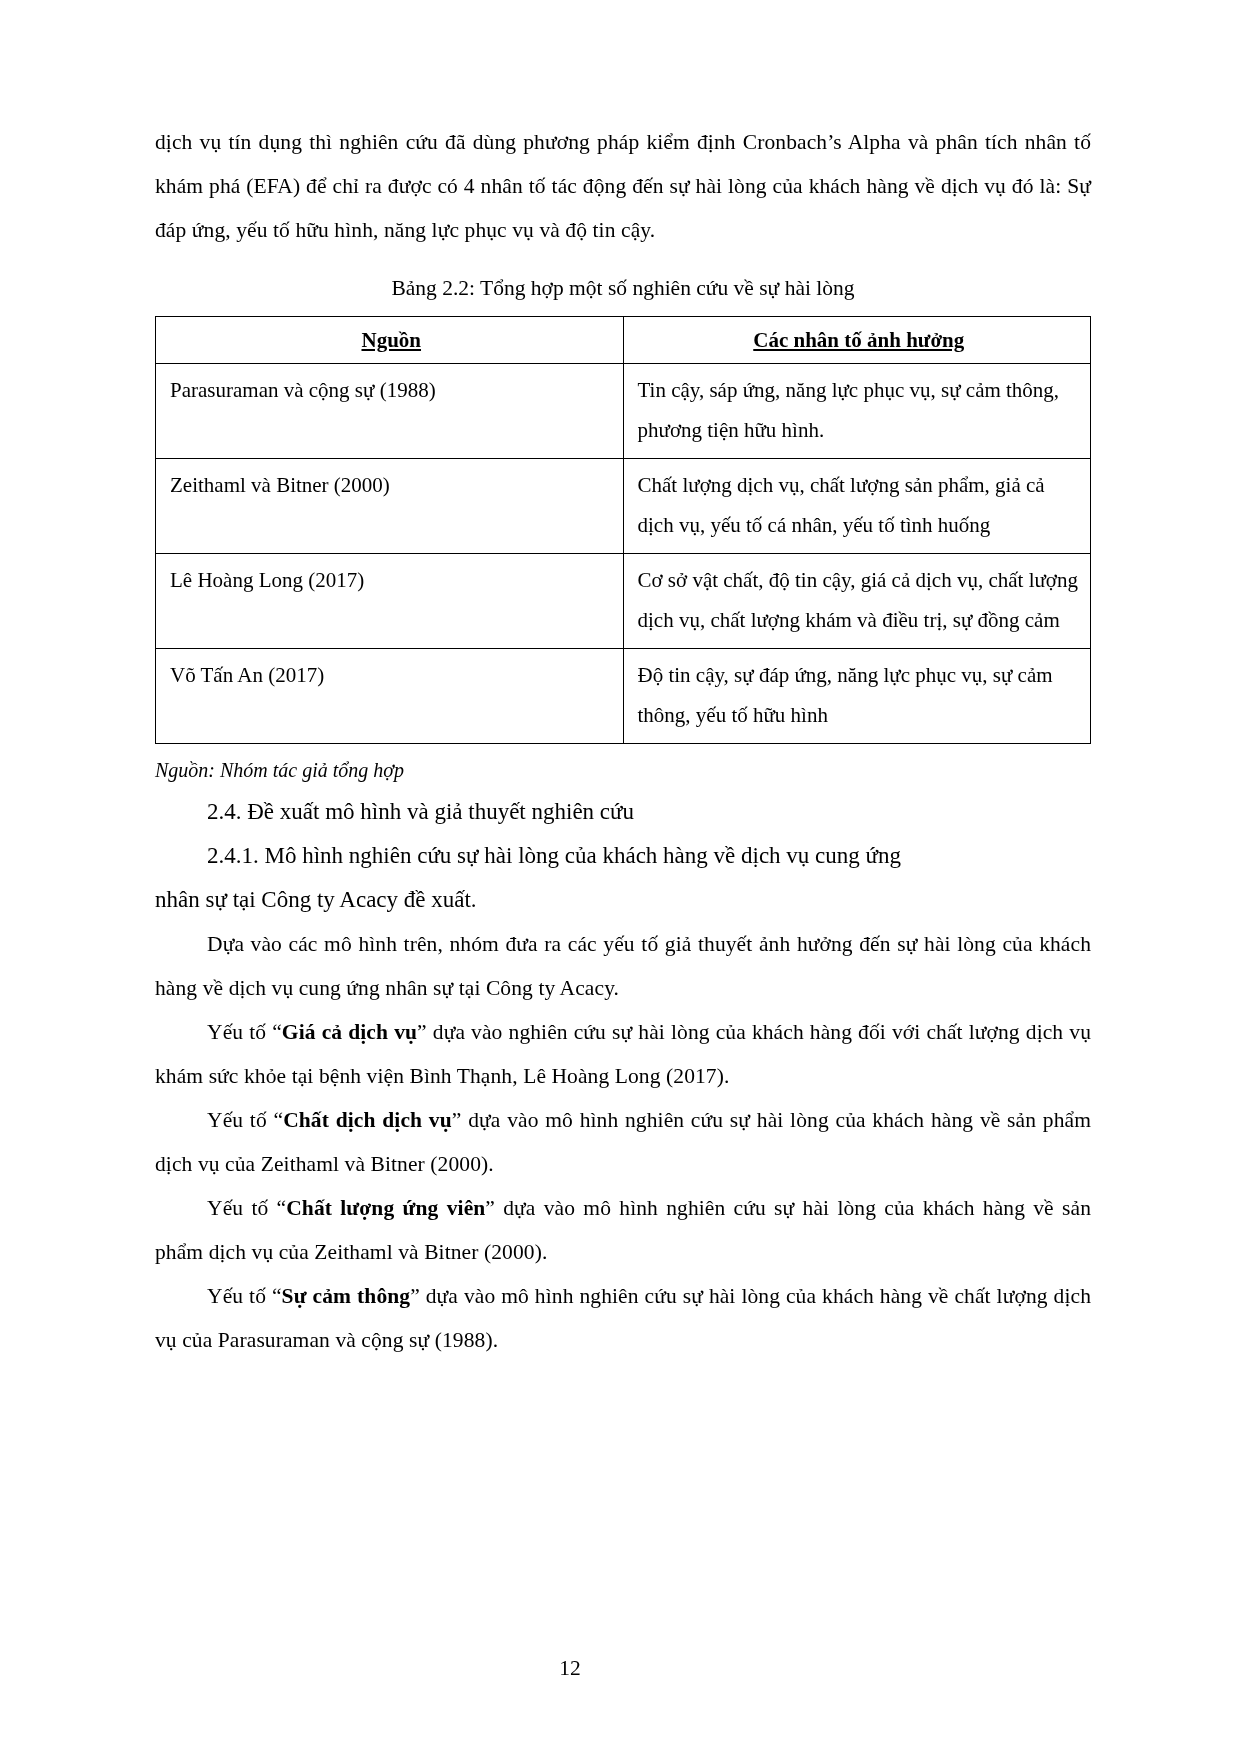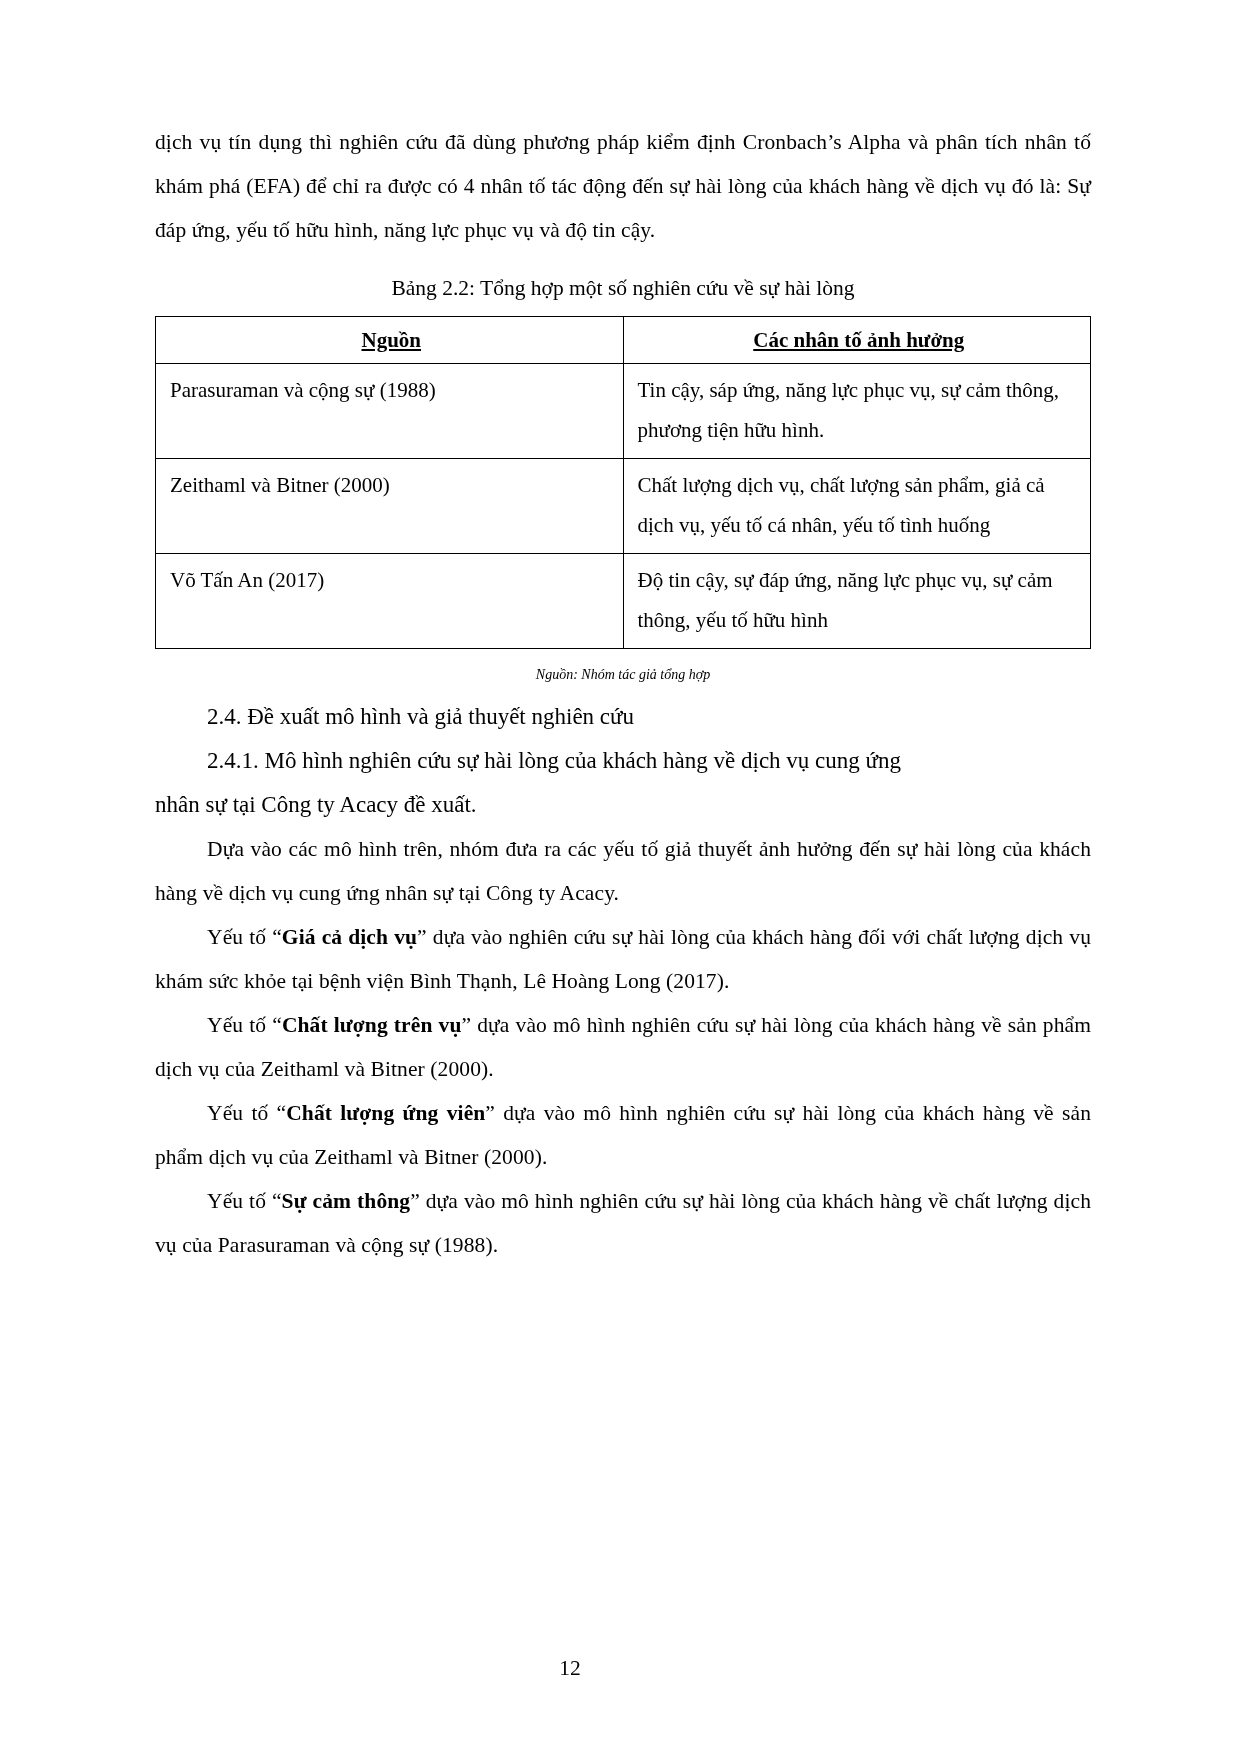--- a/index.html
+++ b/index.html
@@ -63,23 +63,23 @@
   }
   table.tbl td.src {
     width: 330px;
   }
   td.cell-pad-1 { padding-top: 26px; padding-bottom: 42px; }
   td.cell-mid { padding-top: 18px; padding-bottom: 10px; }
   td.cell-mid-src { padding-top: 48px; }
   td.cell-r3-src { padding-top: 20px; }
   td.cell-r4-src { padding-top: 16px; }
   .source-note {
-    font-size: 14px;
+    font-size: 20px;
     font-style: italic;
-    text-align: center;
+    text-align: left;
     margin: 6px 0 0 0;
     line-height: 40px;
   }
   .heading {
     font-size: 23px;
     font-weight: normal;
     line-height: 44px;
     margin: 0;
     text-indent: 52px;
     text-align: justify;
@@ -114,37 +114,41 @@
       </tr>
       <tr>
         <td class="src cell-mid-src">Parasuraman và cộng sự (1988)</td>
         <td class="cell-pad-1">Tin cậy, sáp ứng, năng lực phục vụ, sự cảm thông, phương tiện hữu hình.</td>
       </tr>
       <tr>
         <td class="src cell-r3-src">Zeithaml và Bitner (2000)</td>
         <td class="cell-mid">Chất lượng dịch vụ, chất lượng sản phẩm, giả cả dịch vụ, yếu tố cá nhân, yếu tố tình huống</td>
       </tr>
       <tr>
+        <td class="src cell-r4-src">Lê Hoàng Long (2017)</td>
+        <td class="cell-mid">Cơ sở vật chất, độ tin cậy, giá cả dịch vụ, chất lượng dịch vụ, chất lượng khám và điều trị, sự đồng cảm</td>
+      </tr>
+      <tr>
         <td class="src cell-r4-src">Võ Tấn An (2017)</td>
         <td class="cell-mid">Độ tin cậy, sự đáp ứng, năng lực phục vụ, sự cảm thông, yếu tố hữu hình</td>
       </tr>
     </tbody>
   </table>
 
   <p class="source-note">Nguồn: Nhóm tác giả tổng hợp</p>
 
   <p class="heading">2.4. Đề xuất mô hình và giả thuyết nghiên cứu</p>
   <p class="heading">2.4.1. Mô hình nghiên cứu sự hài lòng của khách hàng về dịch vụ cung ứng</p>
   <p class="heading cont">nhân sự tại Công ty Acacy đề xuất.</p>
 
   <p class="para indent">Dựa vào các mô hình trên, nhóm đưa ra các yếu tố giả thuyết ảnh hưởng đến sự hài lòng của khách hàng về dịch vụ cung ứng nhân sự tại Công ty Acacy.</p>
 
   <p class="para indent"><span>Yếu tố “</span><b>Giá cả dịch vụ</b><span>” dựa vào nghiên cứu sự hài lòng của khách hàng đối với chất lượng dịch vụ khám sức khỏe tại bệnh viện Bình Thạnh, Lê Hoàng Long (2017).</span></p>
 
-  <p class="para indent"><span>Yếu tố “</span><b>Chất lượng trên vụ</b><span>” dựa vào mô hình nghiên cứu sự hài lòng của khách hàng về sản phẩm dịch vụ của Zeithaml và Bitner (2000).</span></p>
+  <p class="para indent"><span>Yếu tố “</span><b>Chất dịch dịch vụ</b><span>” dựa vào mô hình nghiên cứu sự hài lòng của khách hàng về sản phẩm dịch vụ của Zeithaml và Bitner (2000).</span></p>
 
   <p class="para indent"><span>Yếu tố “</span><b>Chất lượng ứng viên</b><span>” dựa vào mô hình nghiên cứu sự hài lòng của khách hàng về sản phẩm dịch vụ của Zeithaml và Bitner (2000).</span></p>
 
 
   <p class="para indent"><span>Yếu tố “</span><b>Sự cảm thông</b><span>” dựa vào mô hình nghiên cứu sự hài lòng của khách hàng về chất lượng dịch vụ của Parasuraman và cộng sự (1988).</span></p>
 
 </div>
 
 <div class="pageno">12</div>
 

